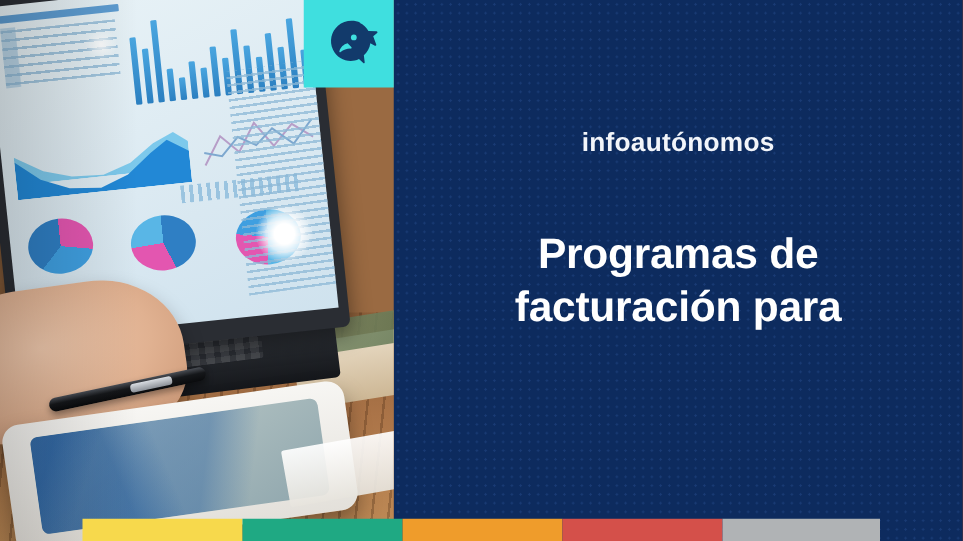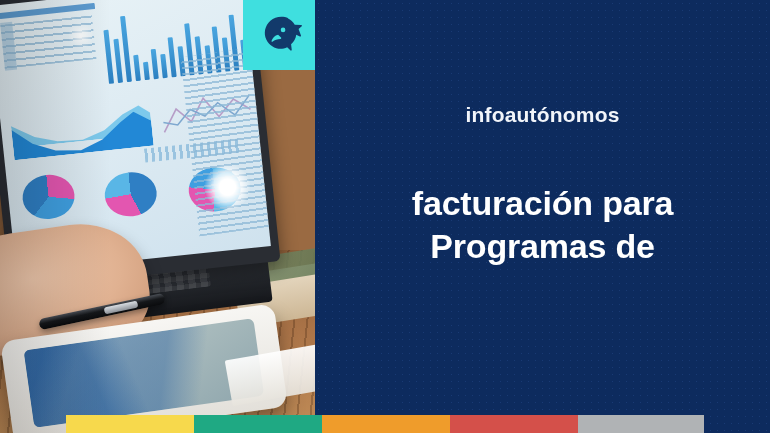--- a/index.html
+++ b/index.html
@@ -260,22 +260,22 @@
     <svg width="48" height="48" viewBox="0 0 64 64" aria-hidden="true">
       <path fill="#123a6b" d="M44.5 9.5c-7.9-3.4-17.6-2.3-24 3.4C13.3 19.2 11 29.6 15.2 38.3c4.2 8.8 14 13.6 23.2 11.6 1.6-.3 3.1-.9 4.5-1.6l4.6 4.3c.6.6 1.6.1 1.5-.8l-.9-7.6c3.8-3.2 6.3-7.7 6.9-12.7l4.9 2.5c.8.4 1.7-.4 1.4-1.3l-3.2-8.7 4.2-3.6c.7-.6.3-1.8-.7-1.8l-8.6-.2c-2.1-3.9-5.3-7.1-9.5-8.9z"></path>
       <path fill="#3fdfdf" d="M40.5 25.2a3.1 3.1 0 1 1-6.2 0 3.1 3.1 0 0 1 6.2 0z"></path>
       <path fill="#3fdfdf" d="M30.8 31.5c-4.3 1-7.6 4.3-8.8 8.5-.2.8.7 1.4 1.3.9 3.1-2.5 6.9-3.8 10.8-3.7.9 0 1.3-1.2.6-1.8l-3.9-3.9z"></path>
     </svg>
   </div>
 
   <div class="brand">infoautónomos</div>
 
   <div class="headline">
+    <span>Programas de</span>
     <span>facturación para</span>
-    <span>Programas de</span>
   </div>
 
   <div class="colorbar" id="colorbar">
       <i style="left: 66px; width: 128px; background: rgb(247, 217, 76);"></i>
       <i style="left: 194px; width: 128px; background: rgb(31, 169, 131);"></i>
       <i style="left: 322px; width: 128px; background: rgb(239, 156, 43);"></i>
       <i style="left: 450px; width: 128px; background: rgb(212, 80, 74);"></i>
       <i style="left: 578px; width: 126px; background: rgb(176, 179, 181);"></i>
     </div>
 

